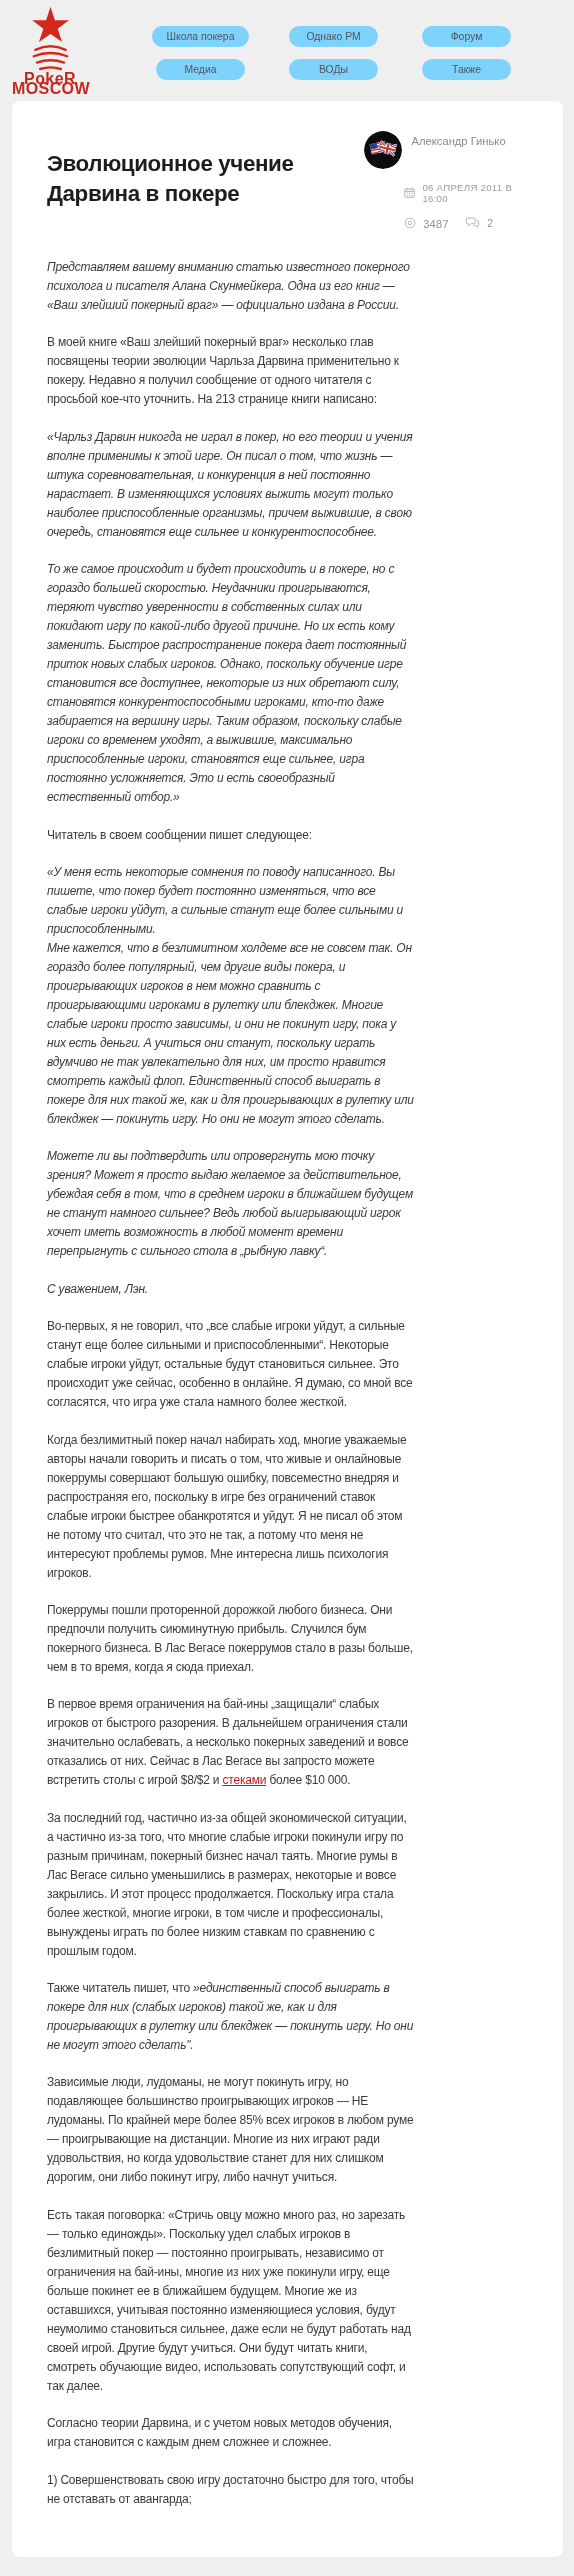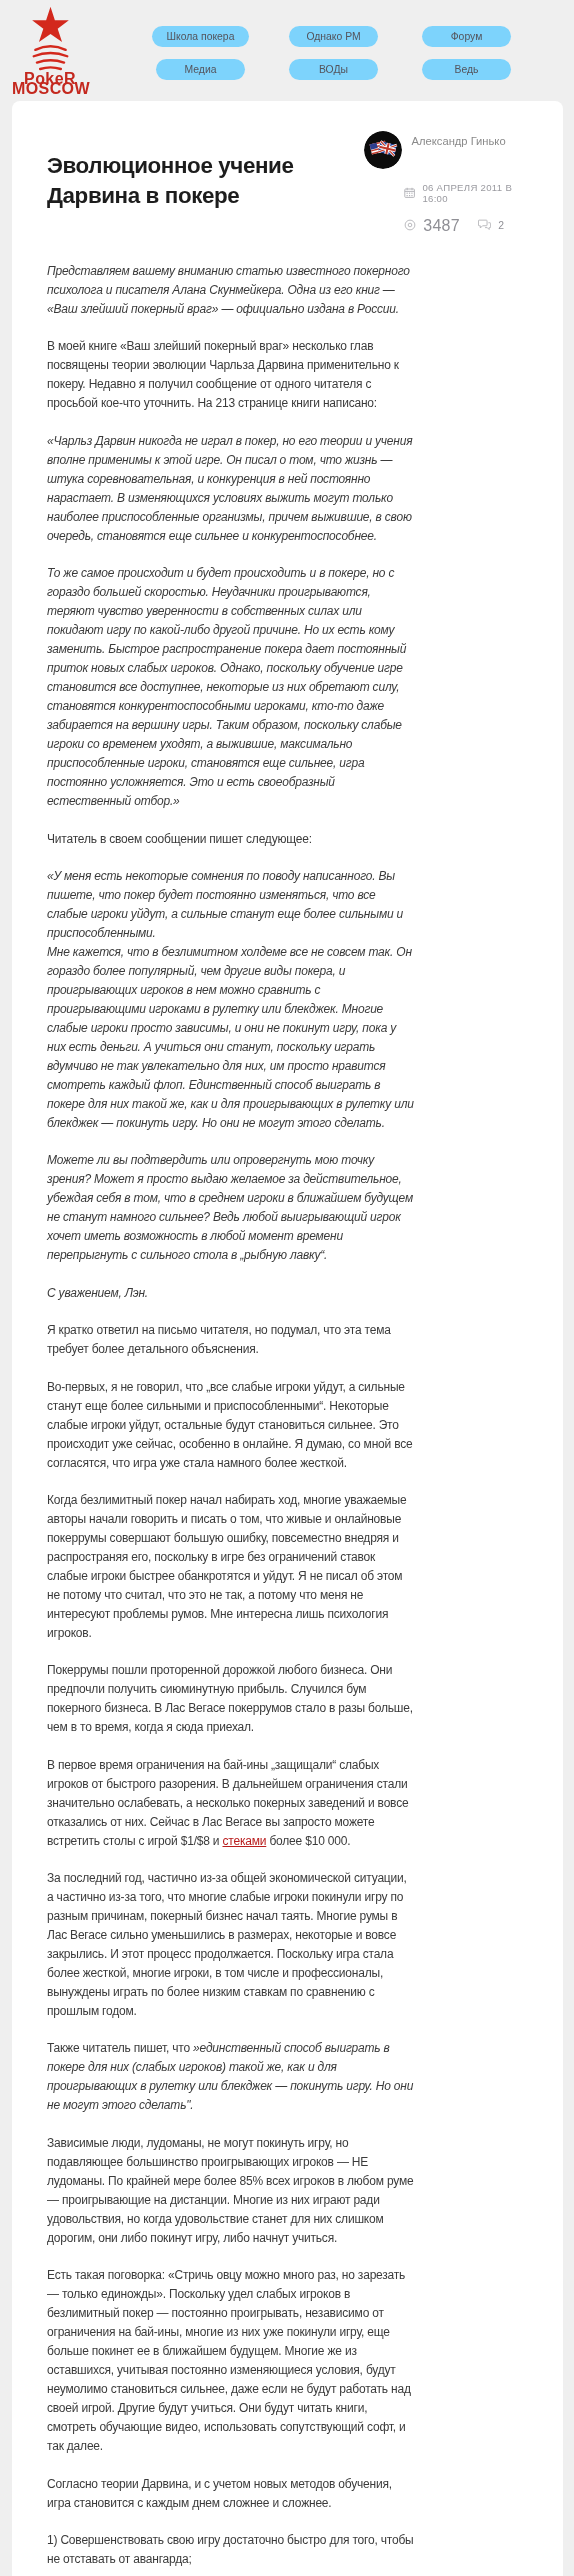--- a/index.html
+++ b/index.html
@@ -140,21 +140,21 @@
         <div>PokeR</div>
         <div>MOSCOW</div>
       </div>
     </div>
     <nav class="main-nav" id="main-nav">
         <button class="nav-btn">Школа покера</button>
         <button class="nav-btn">Однако РМ</button>
         <button class="nav-btn">Форум</button>
         <button class="nav-btn">Медиа</button>
         <button class="nav-btn">ВОДы</button>
-        <button class="nav-btn">Ведь</button>
+        <button class="nav-btn">Также</button>
       </nav>
   </header>
 
   <main class="card">
 
     <div class="article-head">
       <h1 class="title">Эволюционное учение Дарвина в покере</h1>
 
       <div class="author-meta">
         <div class="author-row">
@@ -203,21 +203,21 @@
           <span>06 АПРЕЛЯ 2011 В 16:00</span>
         </div>
 
         <div class="meta-row">
           <span>
             <svg width="12" height="12" viewBox="0 0 16 16" fill="none" stroke="#b3b3b8" stroke-width="1.2">
               <circle cx="8" cy="8" r="6.5"></circle>
               <circle cx="8" cy="8" r="2.4"></circle>
             </svg>
           </span>
-          <span style="font-size:16px;color:#8f8f95;">3487</span>
+          <span style="font-size:11px;color:#8f8f95;">3487</span>
           <span class="gap"></span>
           <span>
             <svg width="13.6" height="12" viewBox="0 0 18 16" fill="none" stroke="#b3b3b8" stroke-width="1.2">
               <path d="M1.5 1.5 h9.5 a1 1 0 0 1 1 1 v5.5 a1 1 0 0 1 -1 1 h-5 l-3 3 v-3 h-1.5 a1 1 0 0 1 -1 -1 v-5.5 a1 1 0 0 1 1 -1 z"></path>
               <path d="M13.8 5 h2 a1 1 0 0 1 1 1 v4.5 a1 1 0 0 1 -1 1 h-1 v2.5 l-2.5 -2.5 h-3"></path>
             </svg>
           </span>
           <span style="font-size:10.4px;color:#8f8f95;">2</span>
         </div>
       </div>
@@ -226,25 +226,24 @@
     <div class="article-body" id="article-body">
         <p class="para italic"><span>Представляем вашему вниманию статью известного покерного психолога и писателя Алана Скунмейкера. Одна из его книг — «Ваш злейший покерный враг» — официально издана в России.</span></p>
         <p class="para normal"><span>В моей книге «Ваш злейший покерный враг» несколько глав посвящены теории эволюции Чарльза Дарвина применительно к покеру. Недавно я получил сообщение от одного читателя с просьбой кое-что уточнить. На 213 странице книги написано:</span></p>
         <p class="para italic"><span>«Чарльз Дарвин никогда не играл в покер, но его теории и учения вполне применимы к этой игре. Он писал о том, что жизнь — штука соревновательная, и конкуренция в ней постоянно нарастает. В изменяющихся условиях выжить могут только наиболее приспособленные организмы, причем выжившие, в свою очередь, становятся еще сильнее и конкурентоспособнее.</span></p>
         <p class="para italic"><span>То же самое происходит и будет происходить и в покере, но с гораздо большей скоростью. Неудачники проигрываются, теряют чувство уверенности в собственных силах или покидают игру по какой-либо другой причине. Но их есть кому заменить. Быстрое распространение покера дает постоянный приток новых слабых игроков. Однако, поскольку обучение игре становится все доступнее, некоторые из них обретают силу, становятся конкурентоспособными игроками, кто-то даже забирается на вершину игры. Таким образом, поскольку слабые игроки со временем уходят, а выжившие, максимально приспособленные игроки, становятся еще сильнее, игра постоянно усложняется. Это и есть своеобразный естественный отбор.»</span></p>
         <p class="para normal"><span>Читатель в своем сообщении пишет следующее:</span></p>
         <p class="para italic"><span>«У меня есть некоторые сомнения по поводу написанного. Вы пишете, что покер будет постоянно изменяться, что все слабые игроки уйдут, а сильные станут еще более сильными и приспособленными.
 Мне кажется, что в безлимитном холдеме все не совсем так. Он гораздо более популярный, чем другие виды покера, и проигрывающих игроков в нем можно сравнить с проигрывающими игроками в рулетку или блекджек. Многие слабые игроки просто зависимы, и они не покинут игру, пока у них есть деньги. А учиться они станут, поскольку играть вдумчиво не так увлекательно для них, им просто нравится смотреть каждый флоп. Единственный способ выиграть в покере для них такой же, как и для проигрывающих в рулетку или блекджек — покинуть игру. Но они не могут этого сделать.</span></p>
         <p class="para italic"><span>Можете ли вы подтвердить или опровергнуть мою точку зрения? Может я просто выдаю желаемое за действительное, убеждая себя в том, что в среднем игроки в ближайшем будущем не станут намного сильнее? Ведь любой выигрывающий игрок хочет иметь возможность в любой момент времени перепрыгнуть с сильного стола в „рыбную лавку“.</span></p>
         <p class="para italic"><span>С уважением, Лэн.</span></p>
-        <p class="para normal"><span>Я кратко ответил на письмо читателя, но подумал, что эта тема требует более детального объяснения.</span></p>
         <p class="para normal"><span>Во-первых, я не говорил, что „все слабые игроки уйдут, а сильные станут еще более сильными и приспособленными“. Некоторые слабые игроки уйдут, остальные будут становиться сильнее. Это происходит уже сейчас, особенно в онлайне. Я думаю, со мной все согласятся, что игра уже стала намного более жесткой.</span></p>
         <p class="para normal"><span>Когда безлимитный покер начал набирать ход, многие уважаемые авторы начали говорить и писать о том, что живые и онлайновые покеррумы совершают большую ошибку, повсеместно внедряя и распространяя его, поскольку в игре без ограничений ставок слабые игроки быстрее обанкротятся и уйдут. Я не писал об этом не потому что считал, что это не так, а потому что меня не интересуют проблемы румов. Мне интересна лишь психология игроков.</span></p>
         <p class="para normal"><span>Покеррумы пошли проторенной дорожкой любого бизнеса. Они предпочли получить сиюминутную прибыль. Случился бум покерного бизнеса. В Лас Вегасе покеррумов стало в разы больше, чем в то время, когда я сюда приехал.</span></p>
-        <p class="para normal"><span>В первое время ограничения на бай-ины „защищали“ слабых игроков от быстрого разорения. В дальнейшем ограничения стали значительно ослабевать, а несколько покерных заведений и вовсе отказались от них. Сейчас в Лас Вегасе вы запросто можете встретить столы с игрой $1/$8 и </span><a class="text-link">стеками</a><span> более $10 000.</span></p>
+        <p class="para normal"><span>В первое время ограничения на бай-ины „защищали“ слабых игроков от быстрого разорения. В дальнейшем ограничения стали значительно ослабевать, а несколько покерных заведений и вовсе отказались от них. Сейчас в Лас Вегасе вы запросто можете встретить столы с игрой $8/$2 и </span><a class="text-link">стеками</a><span> более $10 000.</span></p>
         <p class="para normal"><span>За последний год, частично из-за общей экономической ситуации, а частично из-за того, что многие слабые игроки покинули игру по разным причинам, покерный бизнес начал таять. Многие румы в Лас Вегасе сильно уменьшились в размерах, некоторые и вовсе закрылись. И этот процесс продолжается. Поскольку игра стала более жесткой, многие игроки, в том числе и профессионалы, вынуждены играть по более низким ставкам по сравнению с прошлым годом.</span></p>
         <p class="para normal"><span>Также читатель пишет, что </span><span class="seg-italic">»единственный способ выиграть в покере для них (слабых игроков) такой же, как и для проигрывающих в рулетку или блекджек — покинуть игру. Но они не могут этого сделать".</span></p>
         <p class="para normal"><span>Зависимые люди, лудоманы, не могут покинуть игру, но подавляющее большинство проигрывающих игроков — НЕ лудоманы. По крайней мере более 85% всех игроков в любом руме — проигрывающие на дистанции. Многие из них играют ради удовольствия, но когда удовольствие станет для них слишком дорогим, они либо покинут игру, либо начнут учиться.</span></p>
         <p class="para normal"><span>Есть такая поговорка: «Стричь овцу можно много раз, но зарезать — только единожды». Поскольку удел слабых игроков в безлимитный покер — постоянно проигрывать, независимо от ограничения на бай-ины, многие из них уже покинули игру, еще больше покинет ее в ближайшем будущем. Многие же из оставшихся, учитывая постоянно изменяющиеся условия, будут неумолимо становиться сильнее, даже если не будут работать над своей игрой. Другие будут учиться. Они будут читать книги, смотреть обучающие видео, использовать сопутствующий софт, и так далее.</span></p>
         <p class="para normal"><span>Согласно теории Дарвина, и с учетом новых методов обучения, игра становится с каждым днем сложнее и сложнее.</span></p>
         <p class="para normal"><span>1) Совершенствовать свою игру достаточно быстро для того, чтобы не отставать от авангарда;</span></p>
       </div>
 
   </main>
 

